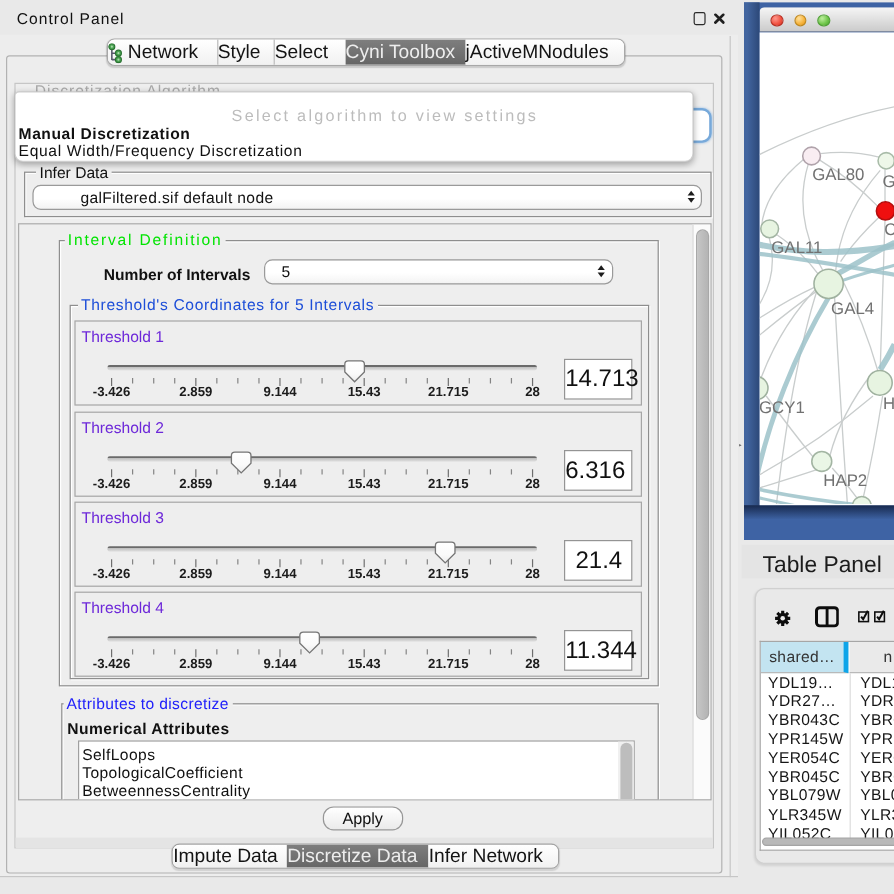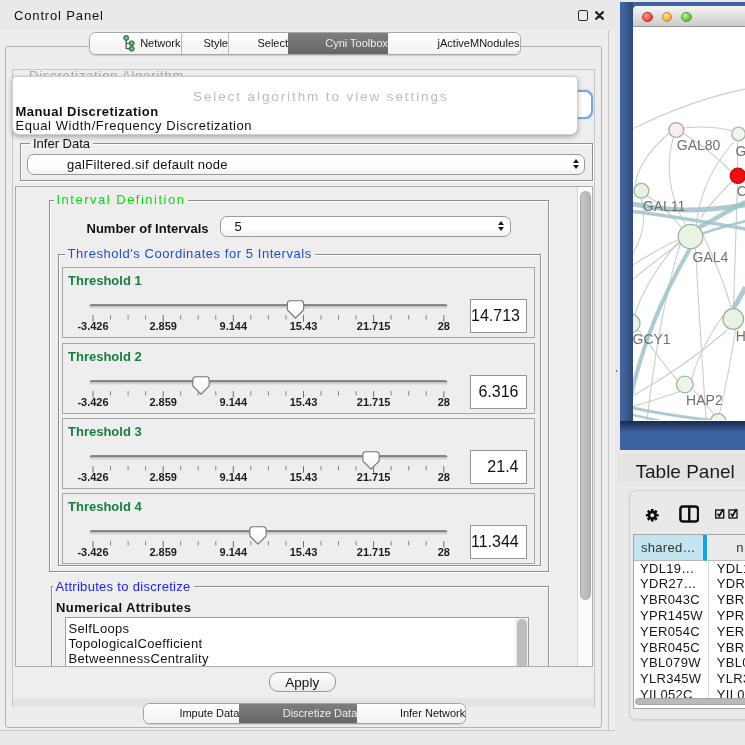--- a/index.html
+++ b/index.html
@@ -9,23 +9,23 @@
 .b13 { font-size:13px; color:#111; }
 .bold { font-weight:bold; }
 .etch { position:absolute; border:1px solid #8e8e8e; box-shadow:1px 1px 0 rgba(255,255,255,0.95), inset 1px 1px 0 rgba(255,255,255,0.95); }
 .glabel { font-size:13px; background:#eeeeee; padding:0 3px; position:absolute; }
 .combo { position:absolute; background:linear-gradient(#ffffff 55%,#f3f3f3); border:1px solid #9a9a9a; border-radius:7px; font-size:13px; color:#111; }
 .carrows { position:absolute; width:6px; }
 .carrows div { width:0; height:0; border-left:3px solid transparent; border-right:3px solid transparent; }
 .up { border-bottom:4.8px solid #1c1c1c; margin-bottom:2px; }
 .dn { border-top:4.8px solid #1c1c1c; }
 .tpanel { position:absolute; left:46px; width:473.5px; height:71px; background:#eeeeee; border:1px solid #a6a6a6; }
-.ttitle { position:absolute; left:5.5px; top:5px; font-size:13px; font-weight:bold; color:#15803d; }
-.tfield { position:absolute; left:407.5px; top:31px; width:56.5px; height:34px; background:#fff; border:1px solid #949494; font-size:16px; color:#111; text-align:right; line-height:32px; padding-right:7px; }
-.seg { display:inline-block; height:100%; text-align:right; font-size:11px; color:#141414; }
+.ttitle { position:absolute; left:5.5px; top:5px; font-size:13px; font-weight:normal; color:#6d28d9; }
+.tfield { position:absolute; left:407.5px; top:31px; width:56.5px; height:34px; background:#fff; border:1px solid #949494; font-size:20px; color:#111; text-align:right; line-height:32px; padding-right:7px; }
+.seg { display:inline-block; height:100%; text-align:left; font-size:16px; color:#141414; }
 </style>
 </head>
 <body>
 
 <div class="abs" style="left:0;top:0;width:615px;height:731px;background:#ededed;border-bottom:1px solid #c6c6c6;"></div>
 <div class="abs" style="left:0;top:0;width:615px;height:29px;background:#e9e9e9;"></div>
 <div class="abs b13" style="left:14px;top:8px;letter-spacing:0.85px;">Control Panel</div>
 <div class="abs" style="left:577.5px;top:10px;width:10px;height:11px;border:1.6px solid #2b2b2b;border-radius:2px;"></div>
 <svg class="abs" style="left:595px;top:11.2px;" width="9" height="9" viewBox="0 0 9 9">
     <path d="M1.2 1.2 L7.8 7.8 M7.8 1.2 L1.2 7.8" stroke="#1f1f1f" stroke-width="2.3" stroke-linecap="round"></path>

